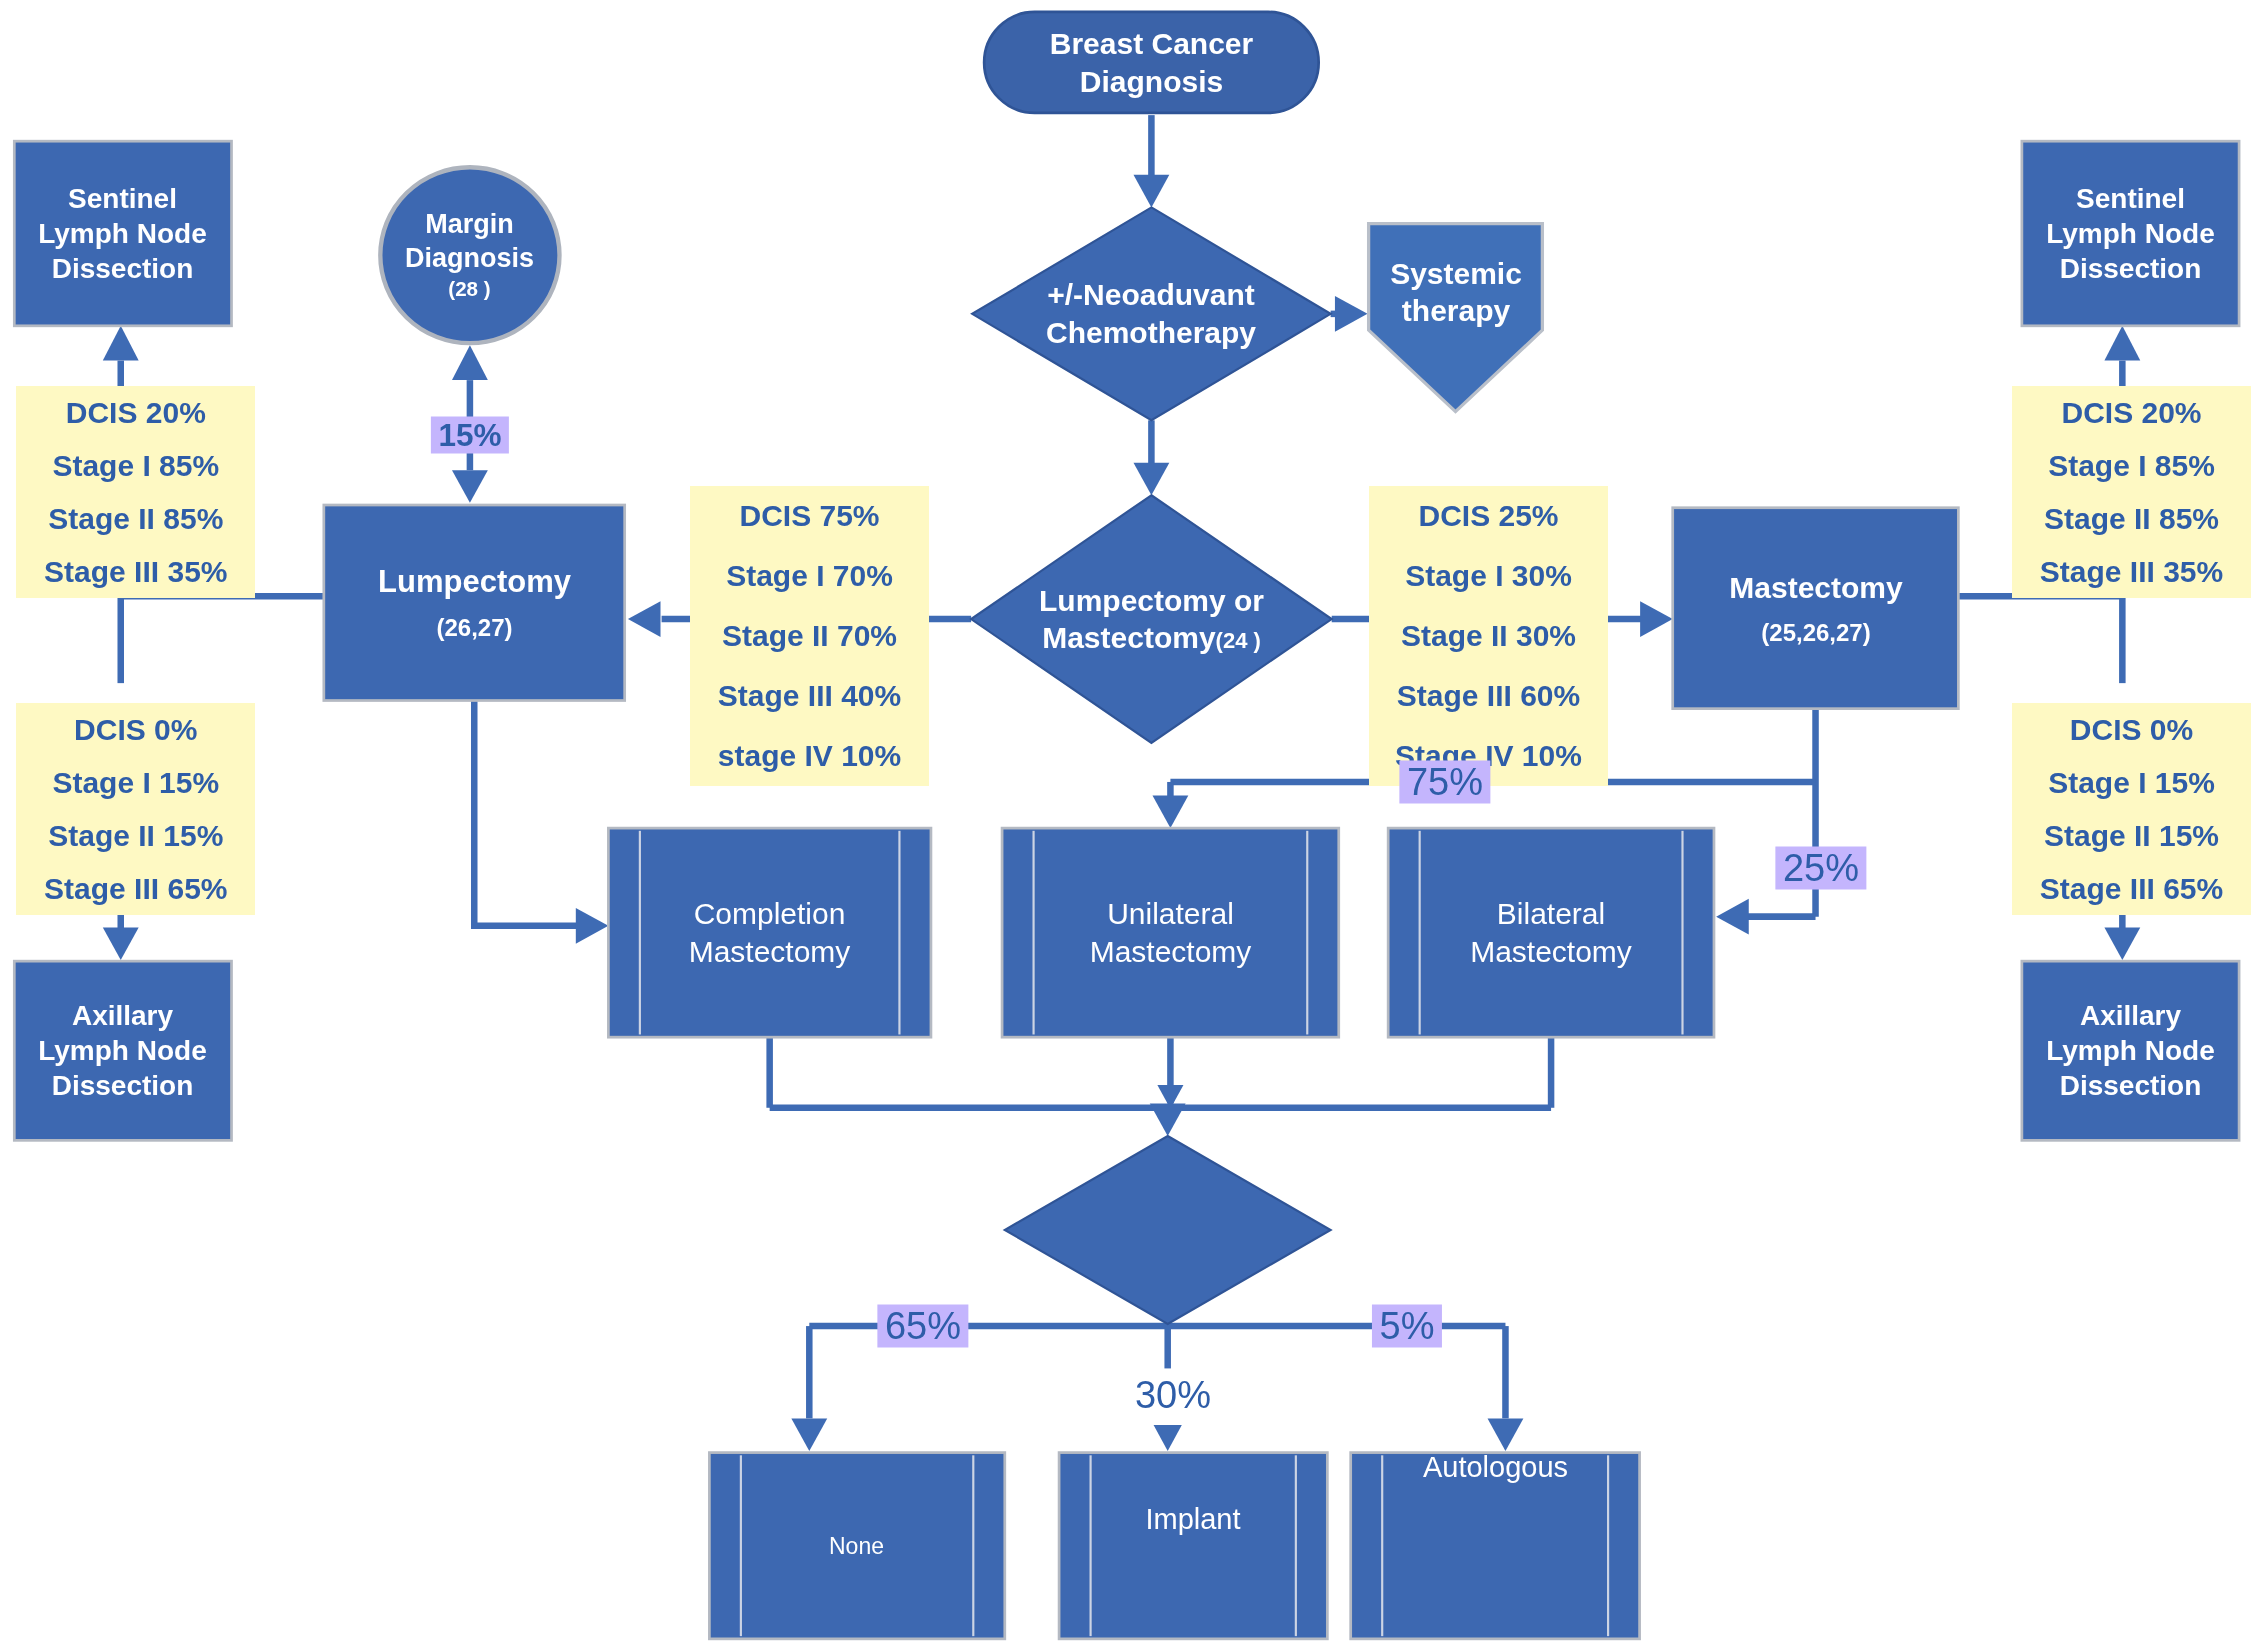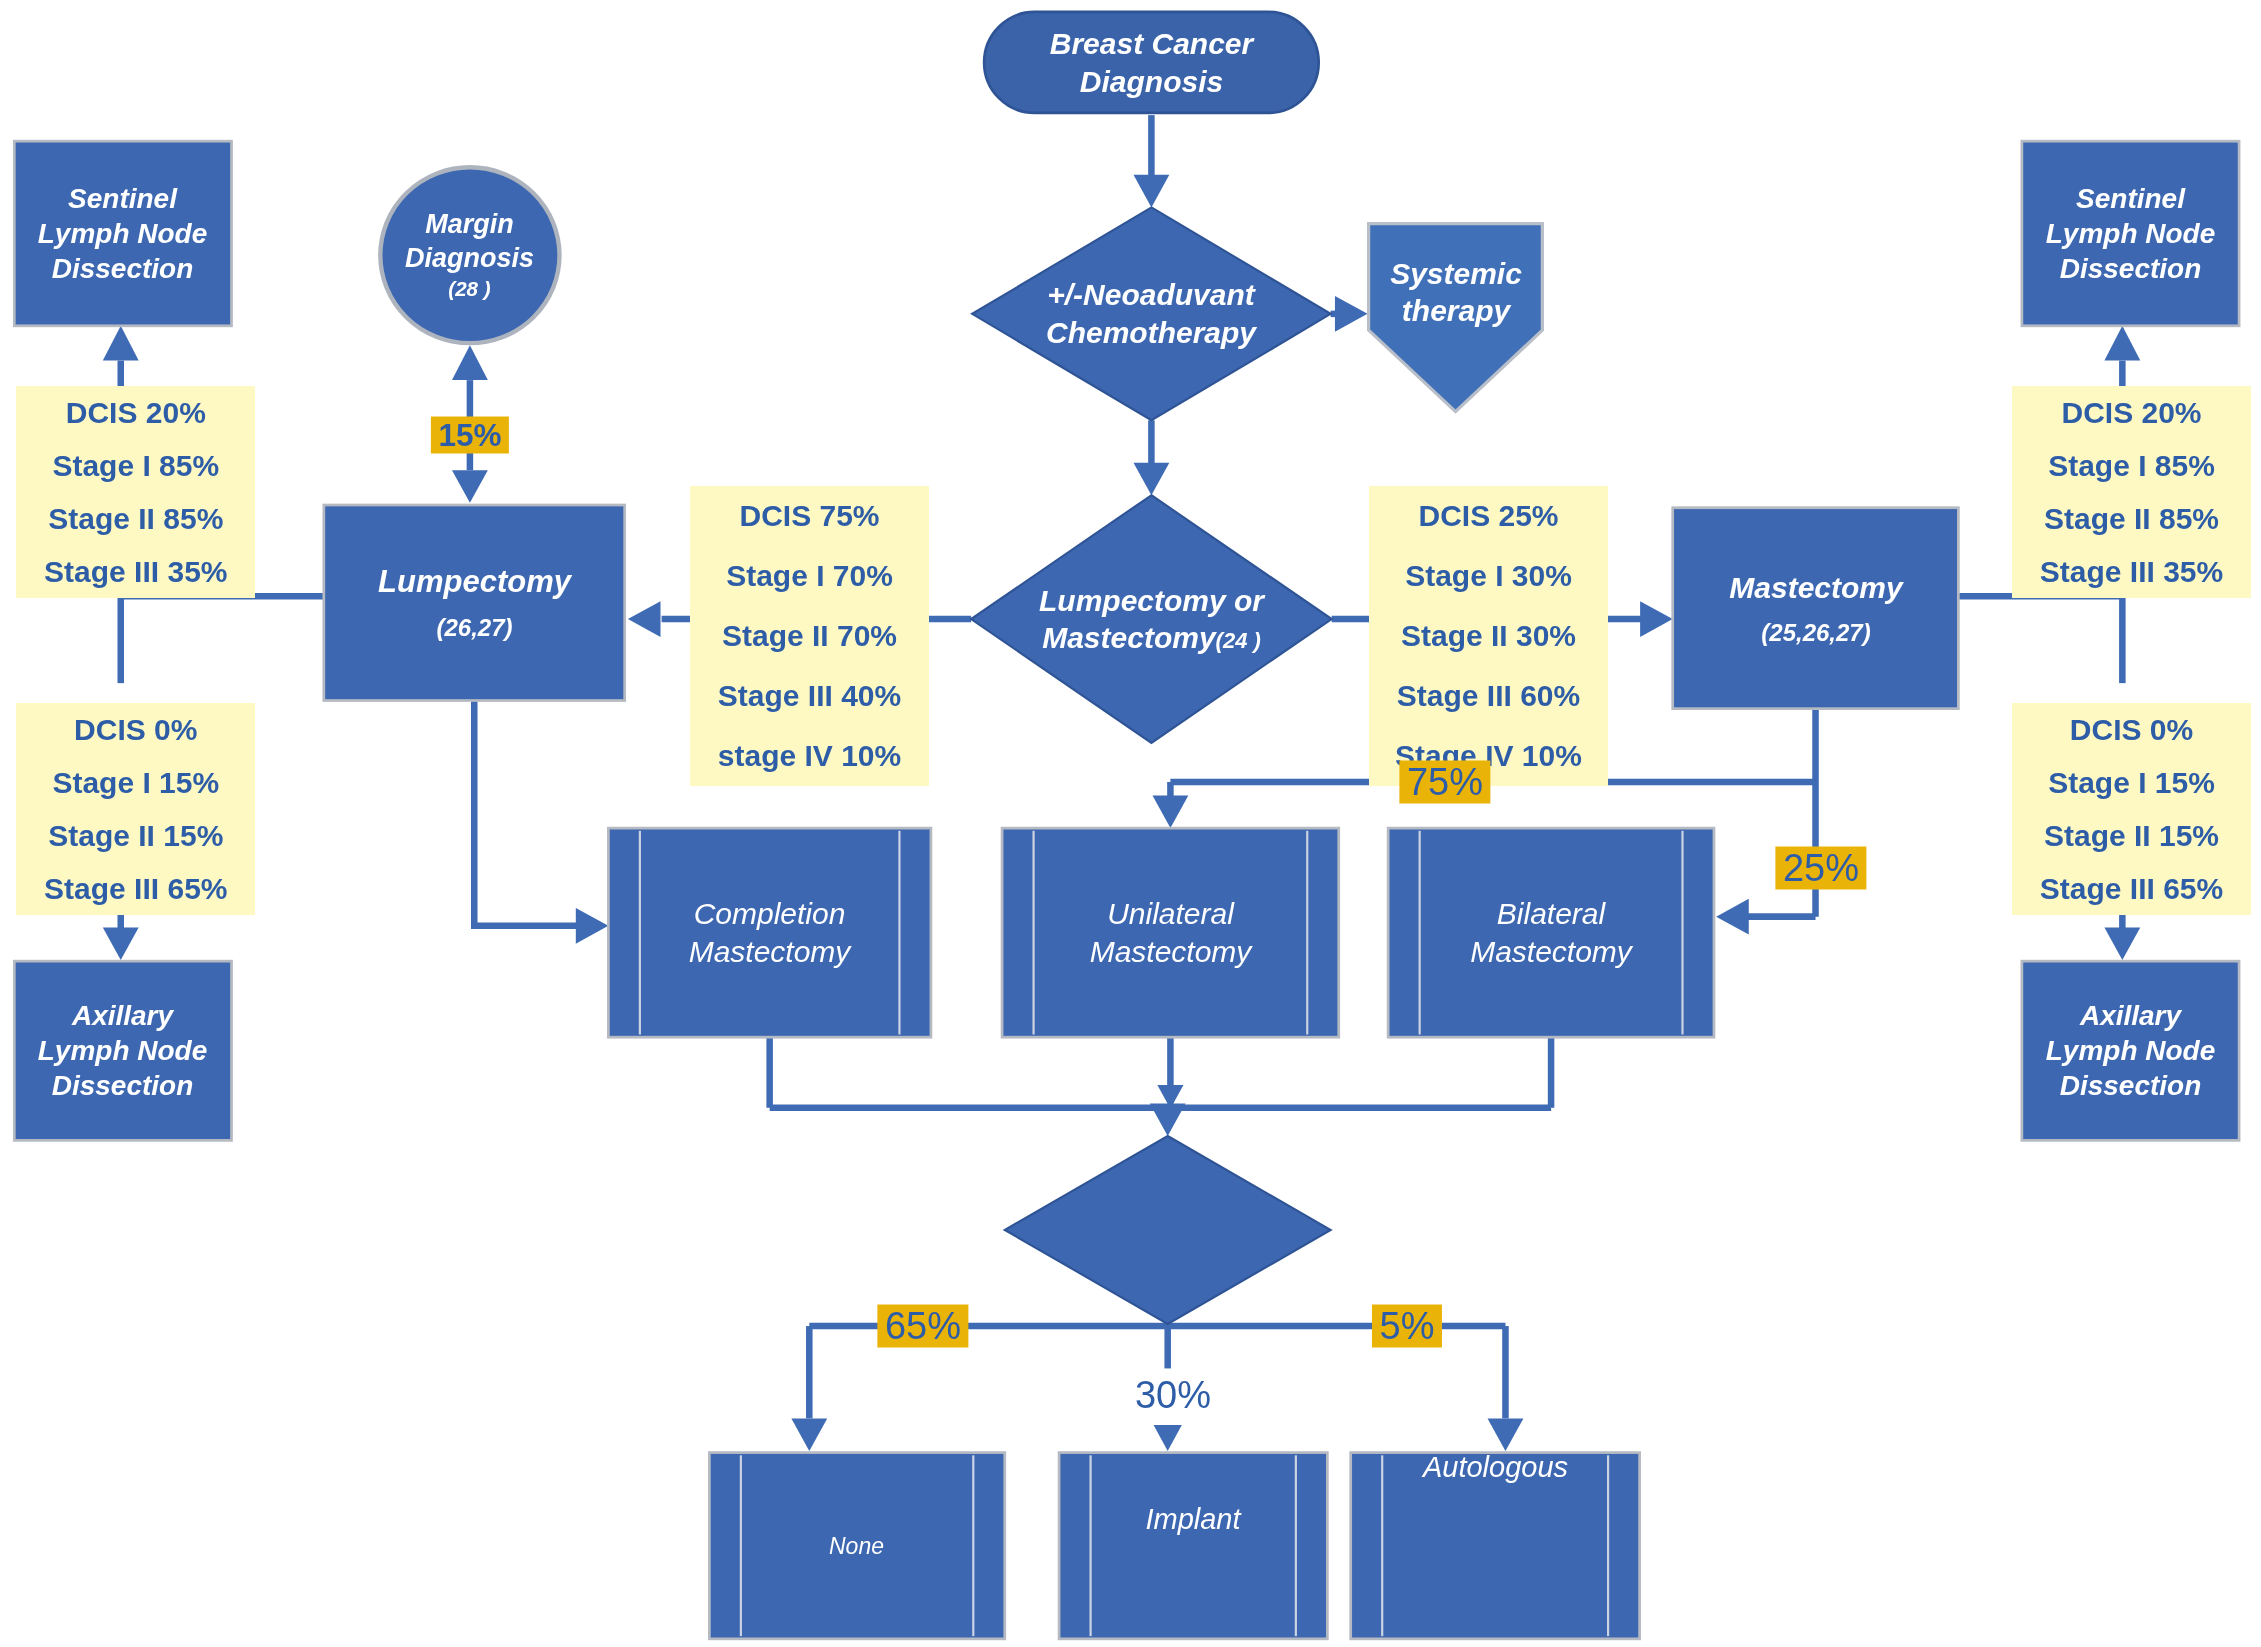--- a/index.html
+++ b/index.html
@@ -1,31 +1,31 @@
 <!DOCTYPE html>
 <html style="font-size:8.7px"><head>
 <meta charset="utf-8">
 <style>
   html,body{margin:0;padding:0;background:#ffffff;}
   .canvas{position:relative;width:2261px;height:1647px;background:#ffffff;
           font-family:"Liberation Sans",sans-serif;overflow:hidden;}
   .canvas svg{position:absolute;left:0;top:0;}
   .ov{position:absolute;display:flex;flex-direction:column;align-items:center;
-      justify-content:center;text-align:center;color:#ffffff;line-height:1.25;font-style:italic;}
+      justify-content:center;text-align:center;color:#ffffff;line-height:1.25;}
   .nl{font-size:30px;font-weight:600;}
   .nlb{font-size:31px;font-weight:700;}
   .nr{font-size:24px;font-weight:700;margin-top:12px;}
   .nrs{font-size:20.6px;font-weight:700;}
   .proc{font-size:30px;font-weight:500;}
   .stats{position:absolute;text-align:center;color:#2e5da8;font-size:30px;
          font-weight:600;background:#fef9c3;}
   .stats div{height:53px;line-height:53px;white-space:nowrap;}
   .stats.big div{height:60px;line-height:60px;}
   .pct{position:absolute;transform:translate(-50%,-50%);color:#2e5da8;
-       font-size:38px;font-weight:500;background:#eab308;padding:0 7.6px;
+       font-size:38px;font-weight:500;background:#c4b5fd;padding:0 7.6px;
        white-space:nowrap;}
   .pct.bold{font-size:31.5px;font-weight:700;}
   .pct.nobg{background:transparent;}
   .refin{font-size:22px;font-weight:600;}
 </style>
 </head>
 <body>
 
 <div class="canvas">
 

